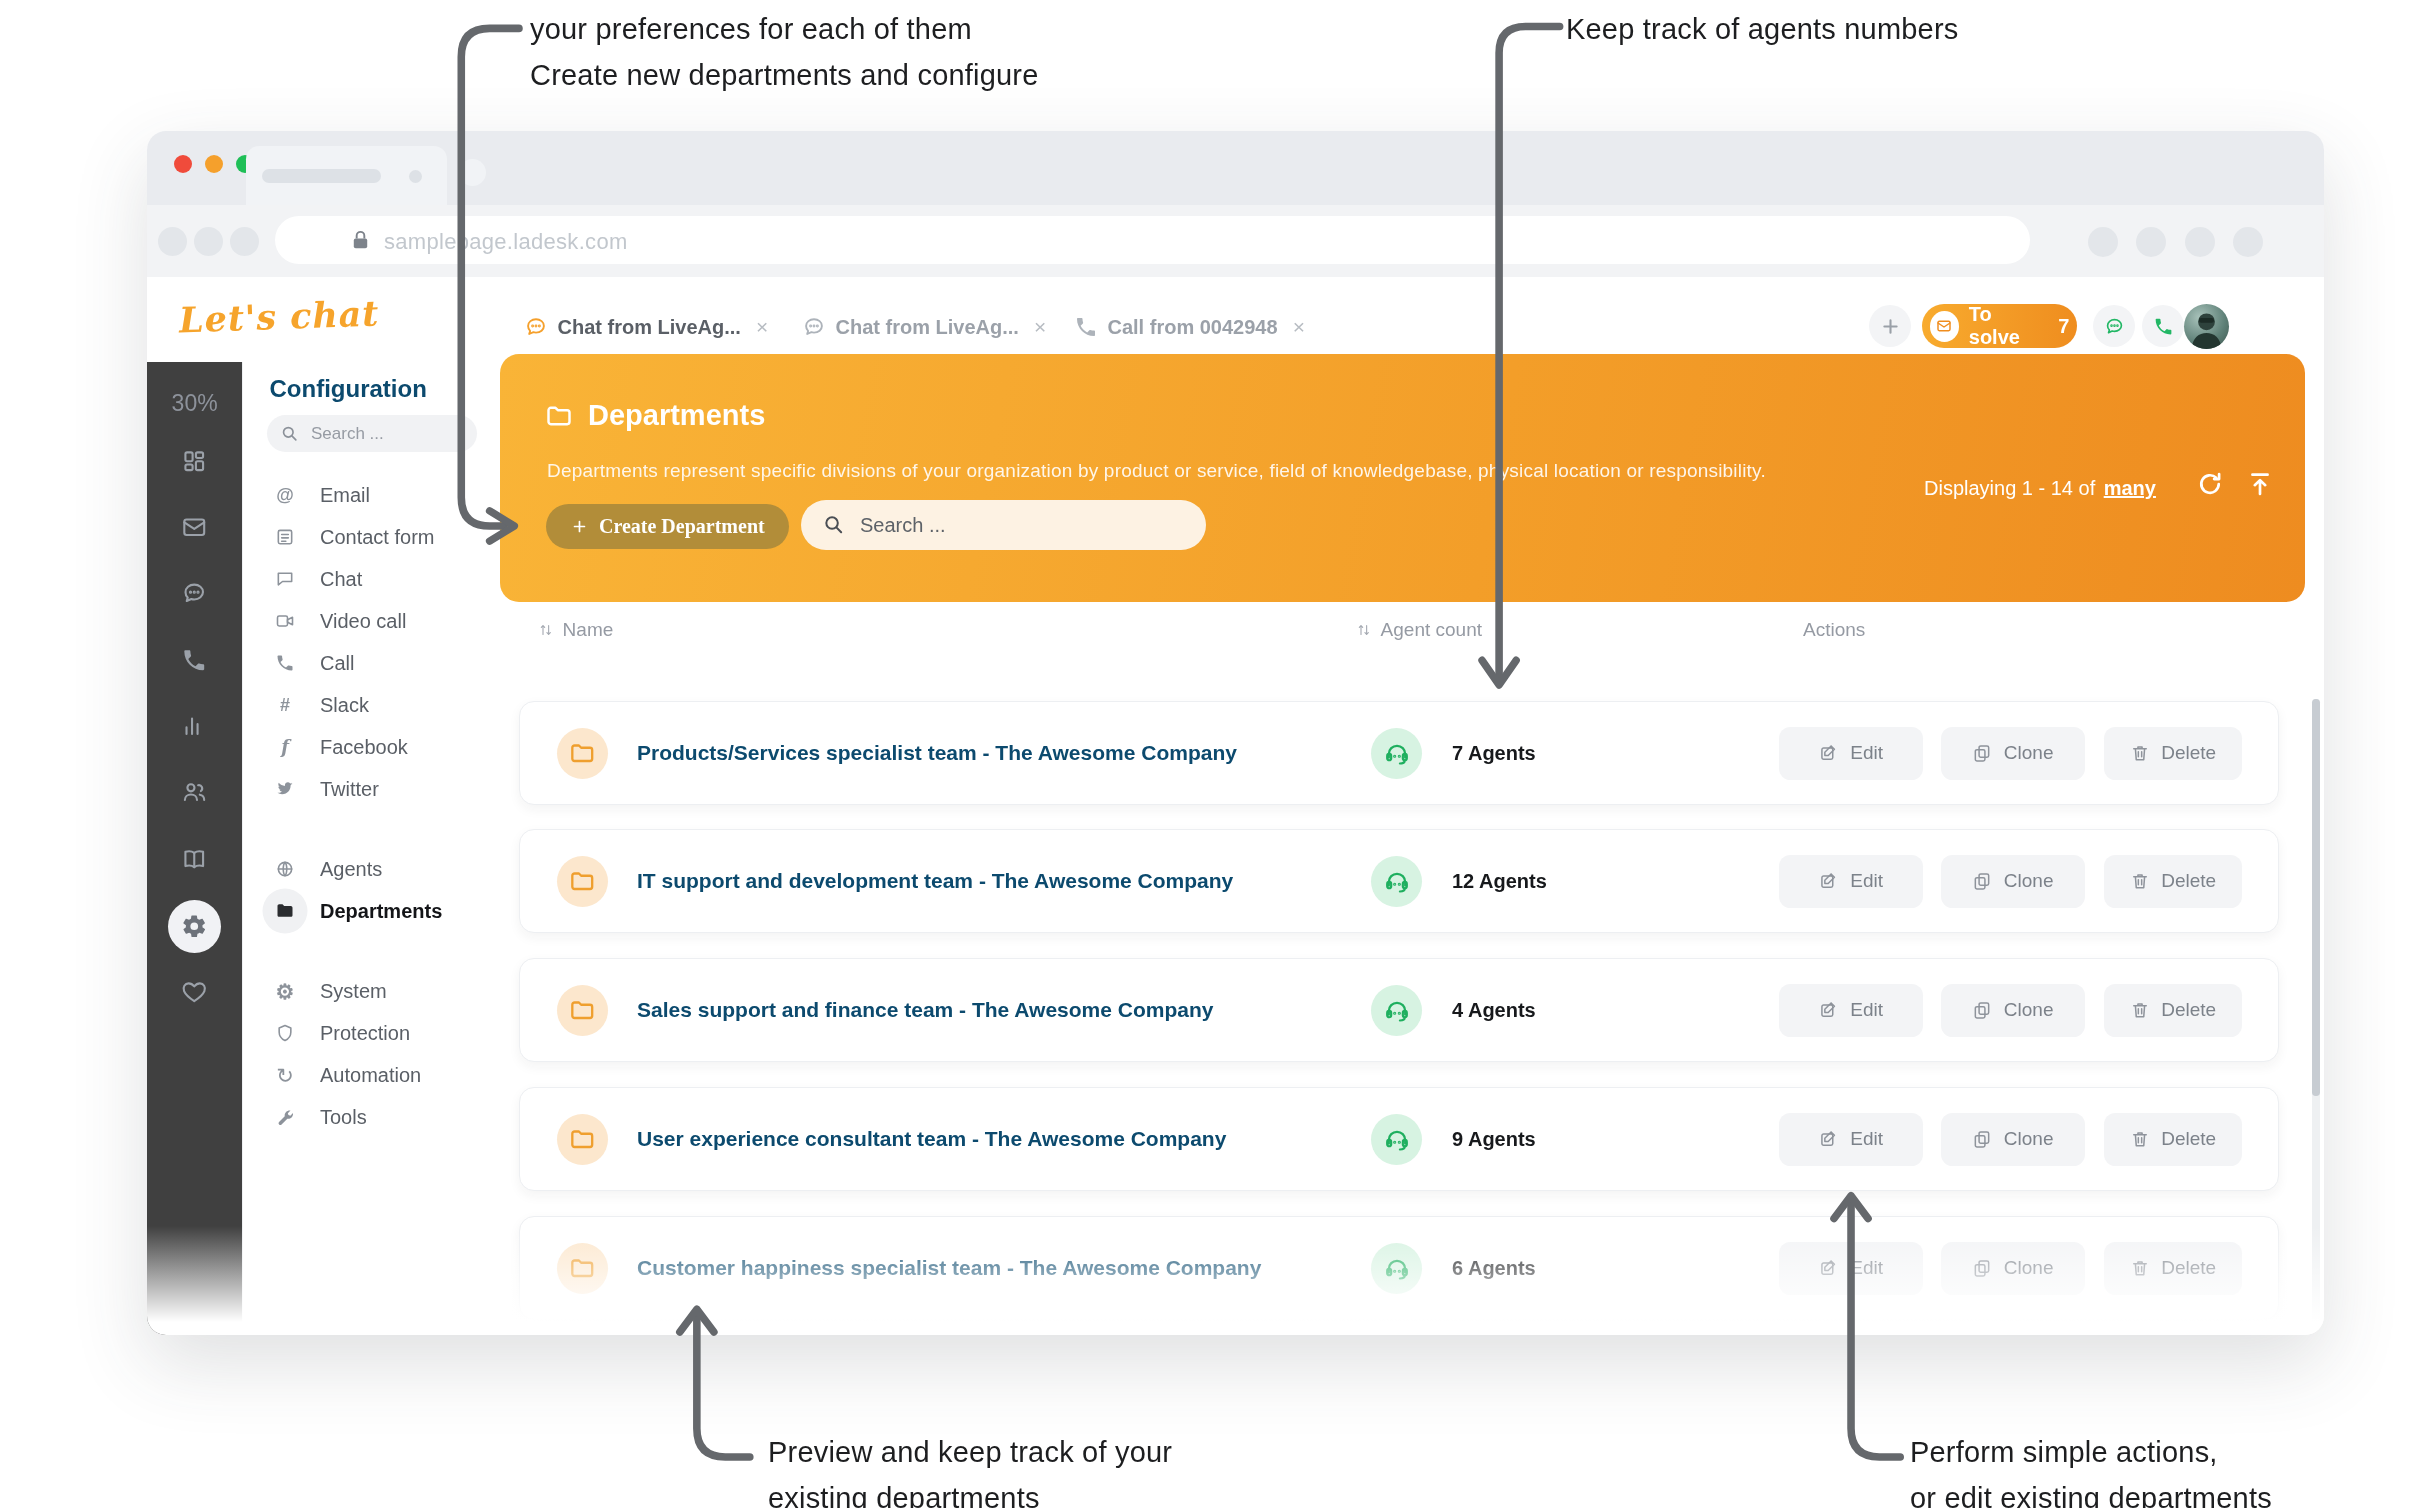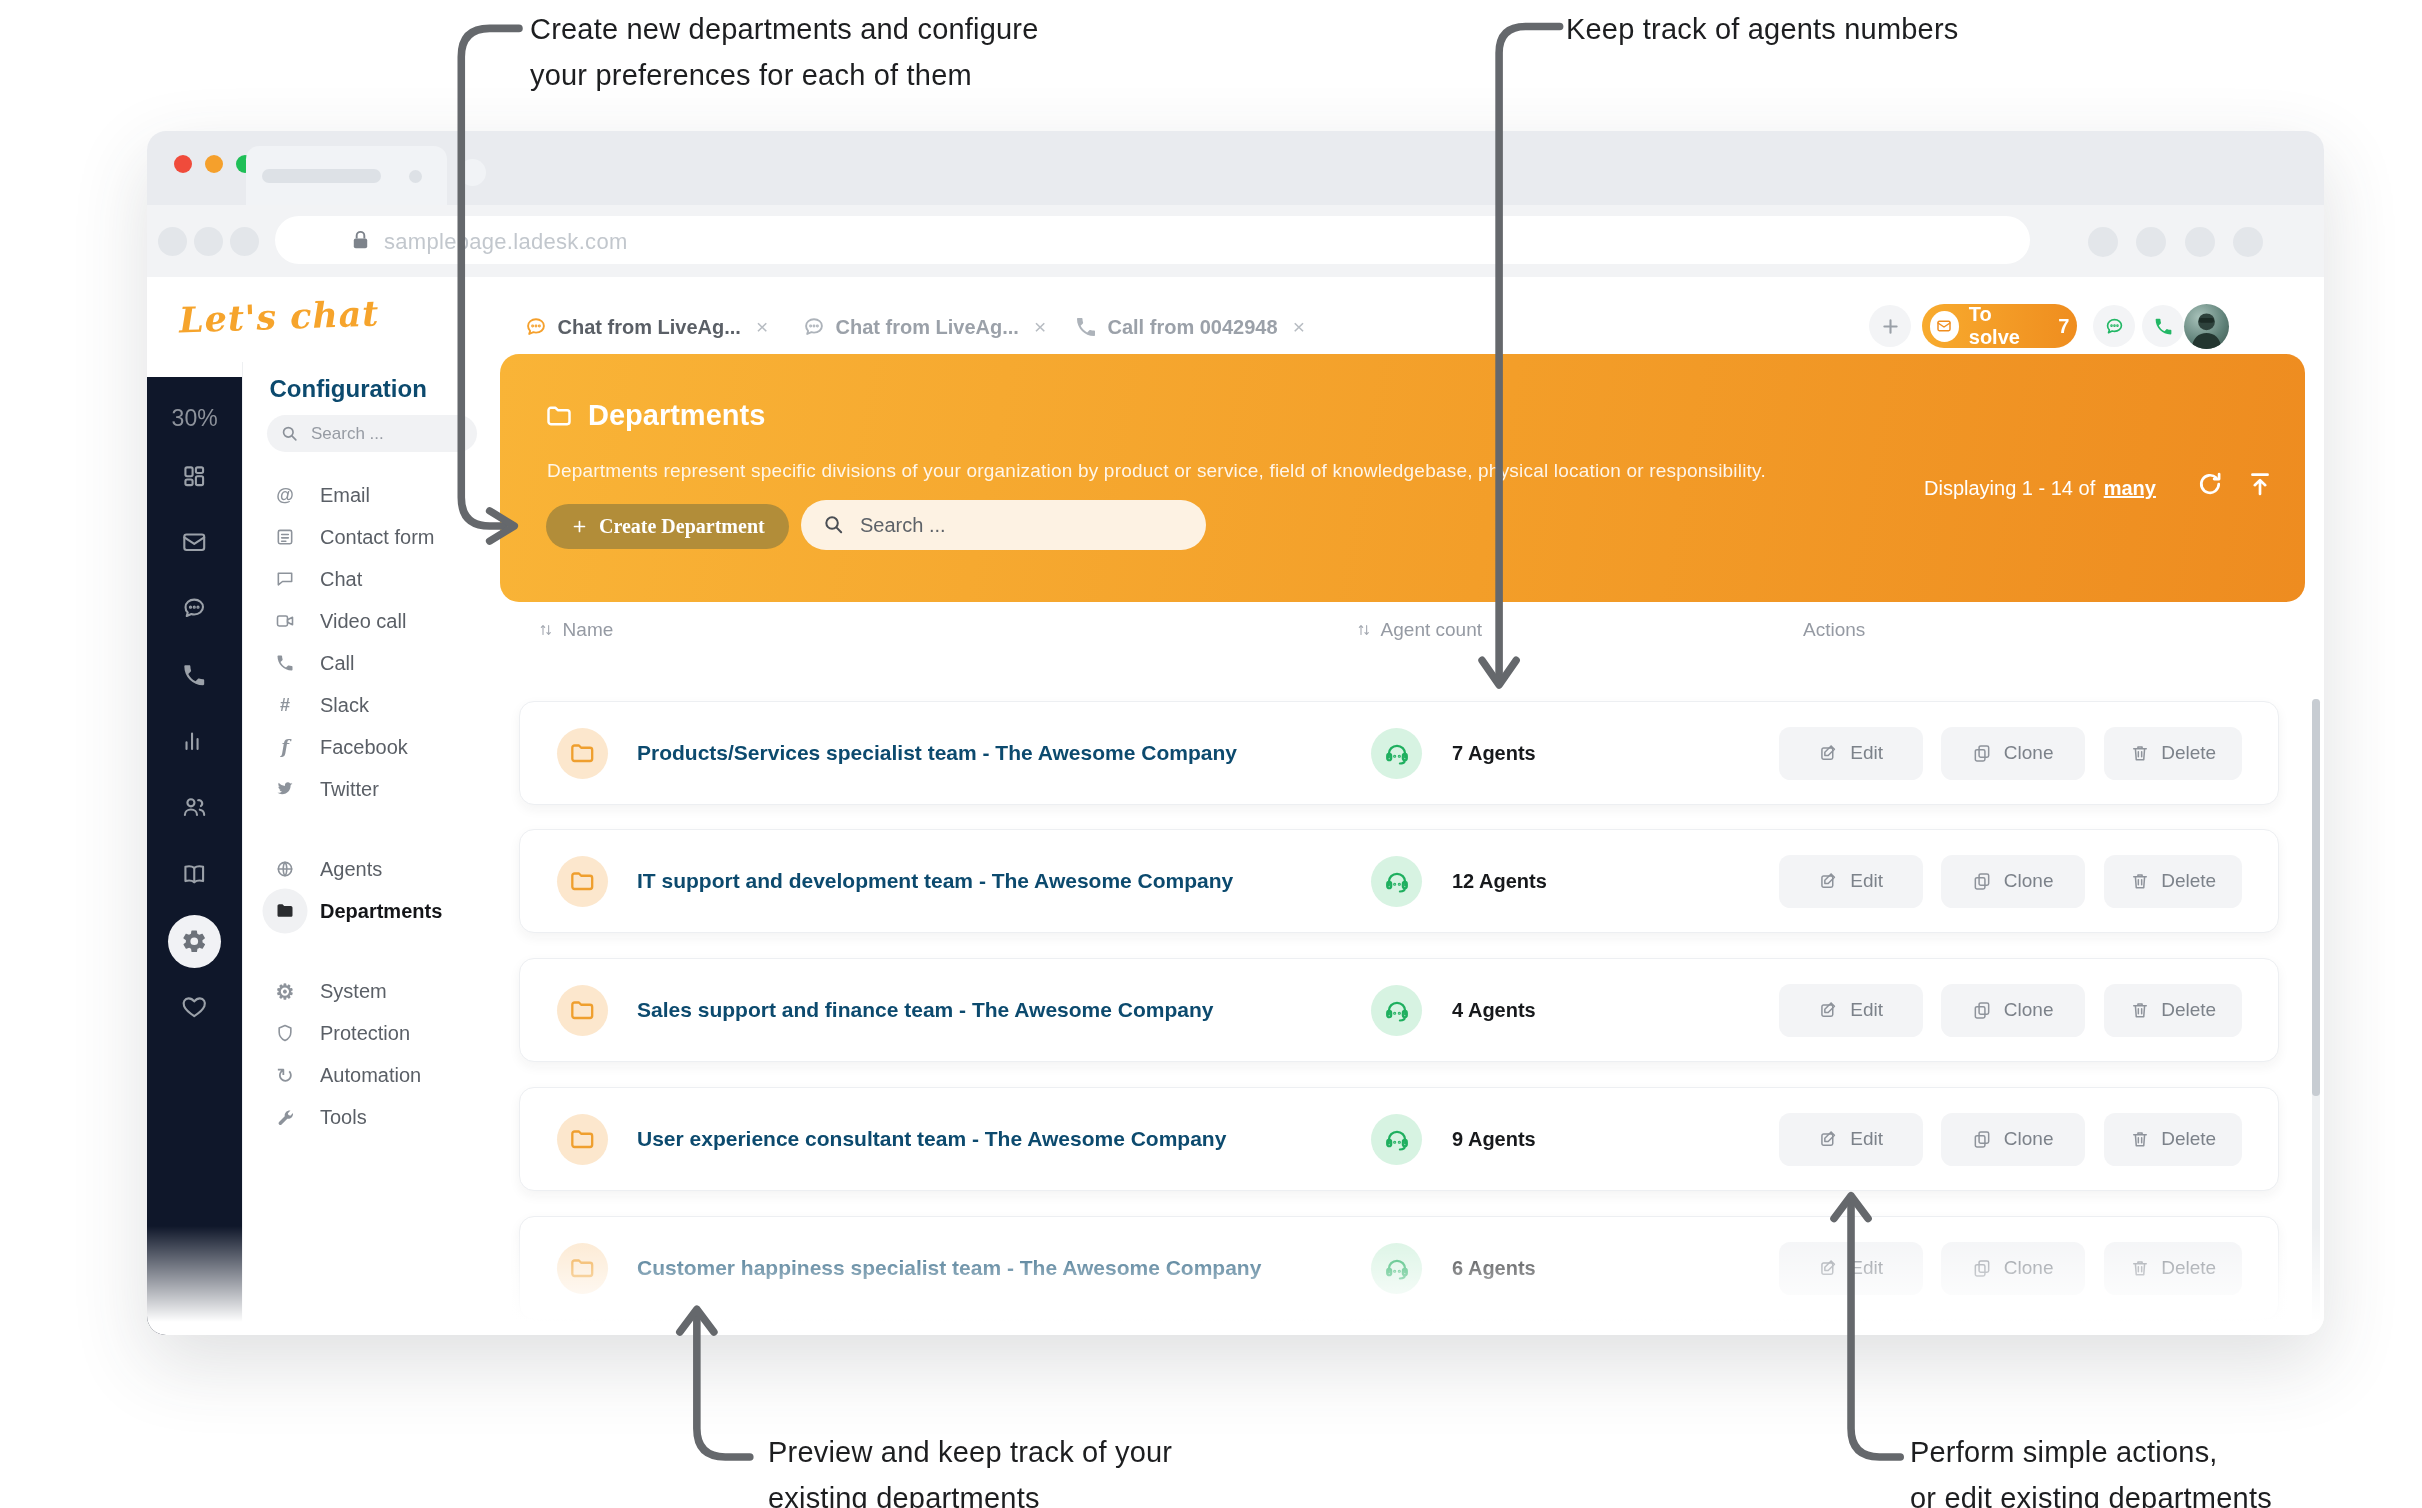--- a/index.html
+++ b/index.html
@@ -47,21 +47,21 @@
            background:linear-gradient(90deg,#f8ab2e,#ef8d1f);display:flex;align-items:center;gap:9.5px;padding:0 7.6px;box-sizing:border-box;}
   .tosolve .env{width:31px;height:31px;border-radius:50%;background:#fff;display:flex;align-items:center;justify-content:center;}
   .tosolve .env .ic{width:16px;height:16px;color:#f08d1f;}
   .tosolve .lbl{color:#fff;font-size:20px;font-weight:700;}
   .tosolve .cnt{color:#fff;font-size:20px;font-weight:700;margin-left:3.8px;}
   .avatar{position:absolute;left:2037px;top:26.5px;width:45px;height:45px;border-radius:50%;overflow:hidden;
           background:radial-gradient(circle at 35% 30%,#a9c3bb,#5d7f76 60%,#3c544d);}
   .avatar svg{width:100%;height:100%;display:block;}
 
   
-  .rail{position:absolute;left:0;top:246px;width:95px;bottom:0;background:#0f172a;padding-left:36px;}
+  .rail{position:absolute;left:0;top:231px;width:95px;bottom:0;background:#404040;padding-left:36px;}
   .zoomlvl{position:absolute;left:24.6px;top:28px;font-size:23px;color:#8d929b;}
   .rail-ic{position:absolute;left:21px;width:53px;height:53px;display:flex;align-items:center;justify-content:center;border-radius:50%;color:#9ba1a9;}
   .rail-ic .ic{width:26.5px;height:26.5px;}
   .rail-ic.active{background:#f1f2f5;color:#6d727a;}
   .config{position:absolute;left:95px;top:231px;width:261px;bottom:0;background:#fff;border-left:1.9px solid #eef0f2;}
   .cfg-title{position:absolute;left:26.5px;top:13.2px;font-size:24px;font-weight:700;color:#0c4a6e;}
   .cfg-search{position:absolute;left:24px;top:53px;width:210px;height:37px;background:#f1f2f4;border-radius:19px;}
   .cfg-search .ic{position:absolute;left:13.2px;top:8.5px;width:19px;height:19px;color:#8b9199;}
   .cfg-search input{position:absolute;left:42px;top:3.8px;width:151px;height:28px;border:none;background:transparent;outline:none;
                     font-size:17px;color:#6a7077;font-family:"Liberation Sans",sans-serif;}
@@ -128,22 +128,22 @@
     <path d="M1648 28 H1612 Q1584 28 1584 56 V716"></path>
     <path d="M1566 698 L1584 724 L1602 698"></path>
     <path d="M736 1392 V1510 Q736 1540 766 1540 H792"></path>
     <path d="M718 1408 L736 1384 L754 1408"></path>
     <path d="M1956 1272 V1510 Q1956 1540 1986 1540 H2008"></path>
     <path d="M1938 1288 L1956 1264 L1974 1288"></path>
   </g>
 </svg>
 
 <div class="ann" style="left:530px;top:5.7px;">
+  <div>your preferences for each of them</div>
   <div>Create new departments and configure</div>
-  <div>your preferences for each of them</div>
 </div>
 <div class="ann" style="left:1566px;top:5.7px;">
   <div>Keep track of agents numbers</div>
 </div>
 <div class="ann" style="left:768px;top:1429px;">
   <div>Preview and keep track of your</div>
   <div>existing departments</div>
 </div>
 <div class="ann" style="left:1910px;top:1429px;">
   <div>Perform simple actions,</div>

